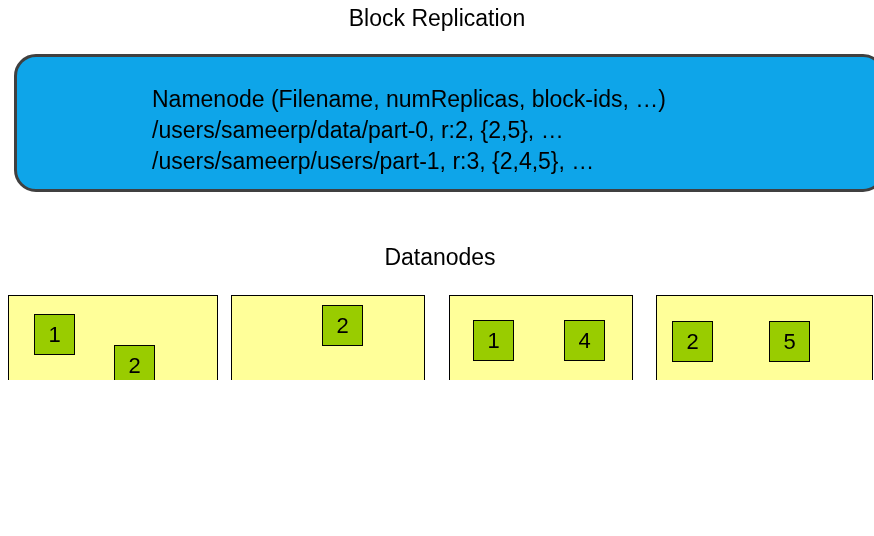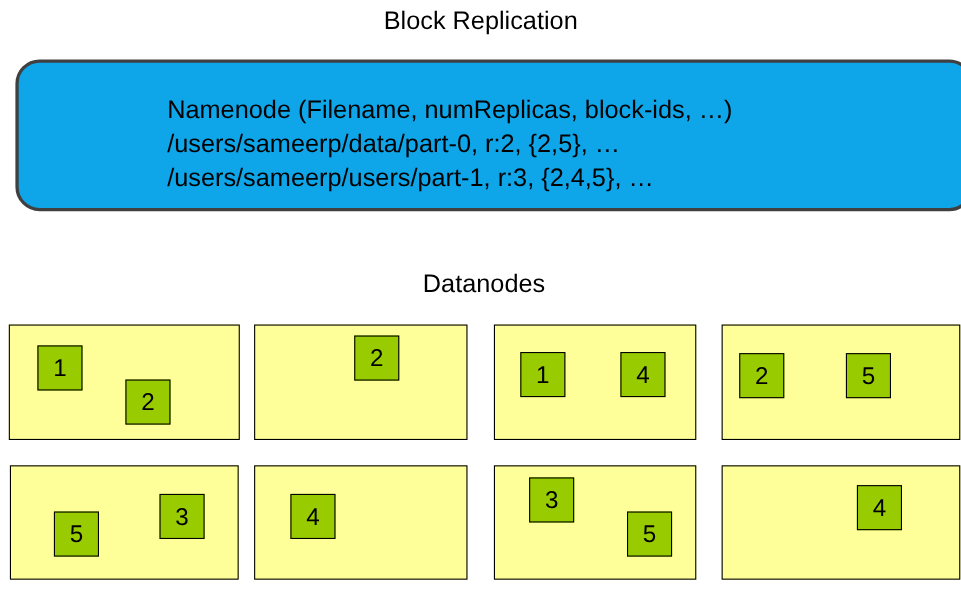--- a/index.html
+++ b/index.html
@@ -4,21 +4,21 @@
 <style>
   html, body {
     margin: 0;
     padding: 0;
     background: #ffffff;
     font-family: "Liberation Sans", "DejaVu Sans", sans-serif;
   }
   .canvas {
     position: relative;
     width: 874px;
-    height: 536px;
+    height: 380px;
     background: #ffffff;
     overflow: hidden;
   }
   .title {
     position: absolute;
     left: 0;
     top: 5px;
     width: 874px;
     text-align: center;
     font-size: 23px;

